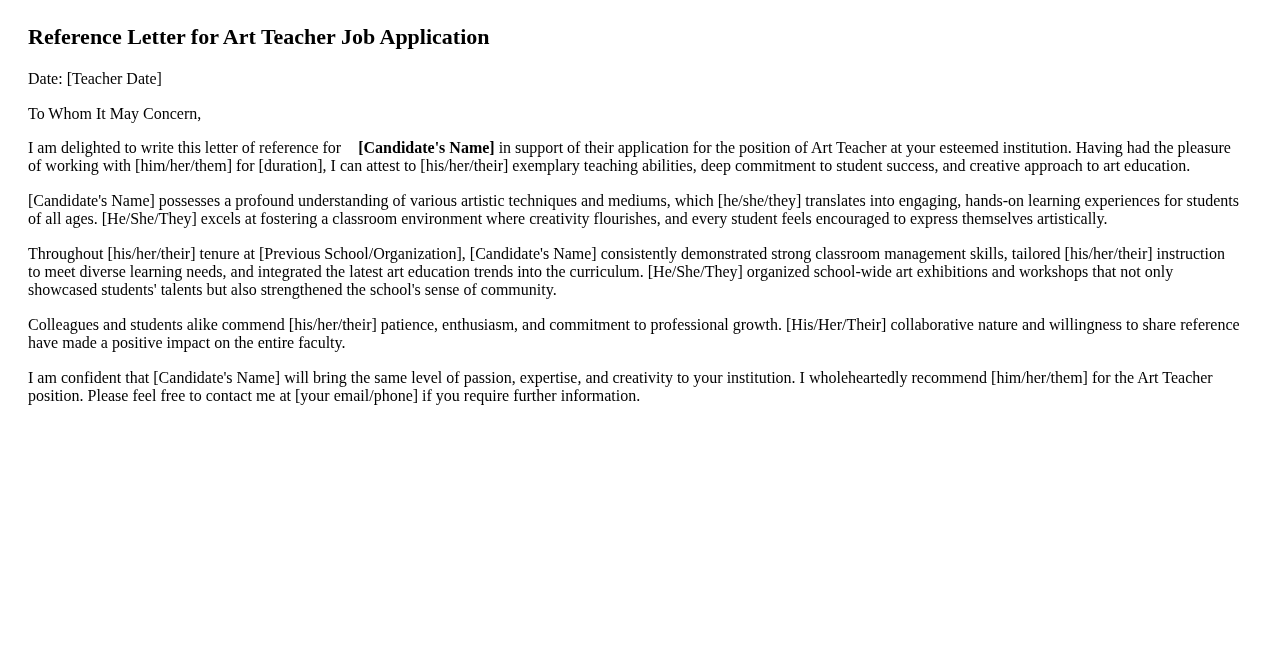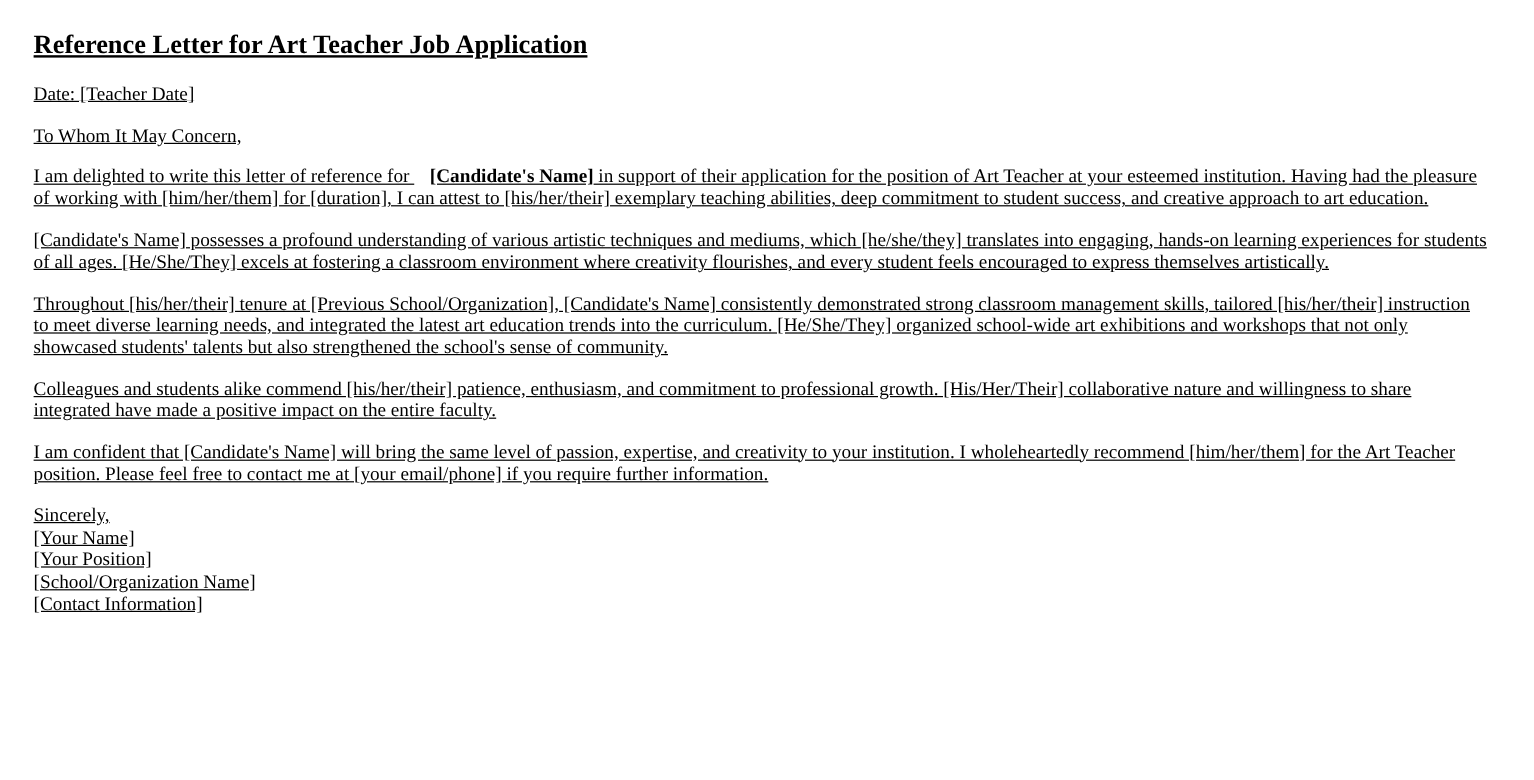--- a/index.html
+++ b/index.html
@@ -12,21 +12,20 @@
     width: 1278px;
     height: 650px;
     box-sizing: border-box;
     padding: 24px 38px 0 28px;
     background: #ffffff;
     color: #000000;
     font-family: "Liberation Serif", "DejaVu Serif", serif;
     font-size: 16px;
     line-height: 1.15;
     overflow: hidden;
-    text-decoration: underline;
   }
   .doc-title {
     font-size: 22px;
     font-weight: bold;
     margin: 0 0 21px 0;
     line-height: 1.15;
   }
   .para {
     margin: 16px 0;
   }
@@ -45,25 +44,18 @@
   <p class="para">Date: [Teacher Date]</p>
 
   <p class="para">To Whom It May Concern,</p>
 
   <p class="para"><span>I am delighted to write this letter of reference for </span><strong>[Candidate's Name]</strong><span> in support of their application for the position of Art Teacher at your esteemed institution. Having had the pleasure of working with [him/her/them] for [duration], I can attest to [his/her/their] exemplary teaching abilities, deep commitment to student success, and creative approach to art education.</span></p>
 
   <p class="para">[Candidate's Name] possesses a profound understanding of various artistic techniques and mediums, which [he/she/they] translates into engaging, hands-on learning experiences for students of all ages. [He/She/They] excels at fostering a classroom environment where creativity flourishes, and every student feels encouraged to express themselves artistically.</p>
 
   <p class="para">Throughout [his/her/their] tenure at [Previous School/Organization], [Candidate's Name] consistently demonstrated strong classroom management skills, tailored [his/her/their] instruction to meet diverse learning needs, and integrated the latest art education trends into the curriculum. [He/She/They] organized school-wide art exhibitions and workshops that not only showcased students' talents but also strengthened the school's sense of community.</p>
 
-  <p class="para">Colleagues and students alike commend [his/her/their] patience, enthusiasm, and commitment to professional growth. [His/Her/Their] collaborative nature and willingness to share integrated have made a positive impact on the entire faculty.</p>
+  <p class="para">Colleagues and students alike commend [his/her/their] patience, enthusiasm, and commitment to professional growth. [His/Her/Their] collaborative nature and willingness to share reference have made a positive impact on the entire faculty.</p>
 
   <p class="para">I am confident that [Candidate's Name] will bring the same level of passion, expertise, and creativity to your institution. I wholeheartedly recommend [him/her/them] for the Art Teacher position. Please feel free to contact me at [your email/phone] if you require further information.</p>
 
-  <p class="para">
-    <span class="sig-line">Sincerely,</span>
-    <span class="sig-line">[Your Name]</span>
-    <span class="sig-line">[Your Position]</span>
-    <span class="sig-line">[School/Organization Name]</span>
-    <span class="sig-line">[Contact Information]</span>
-  </p>
 
 </div>
 
 </body></html>

